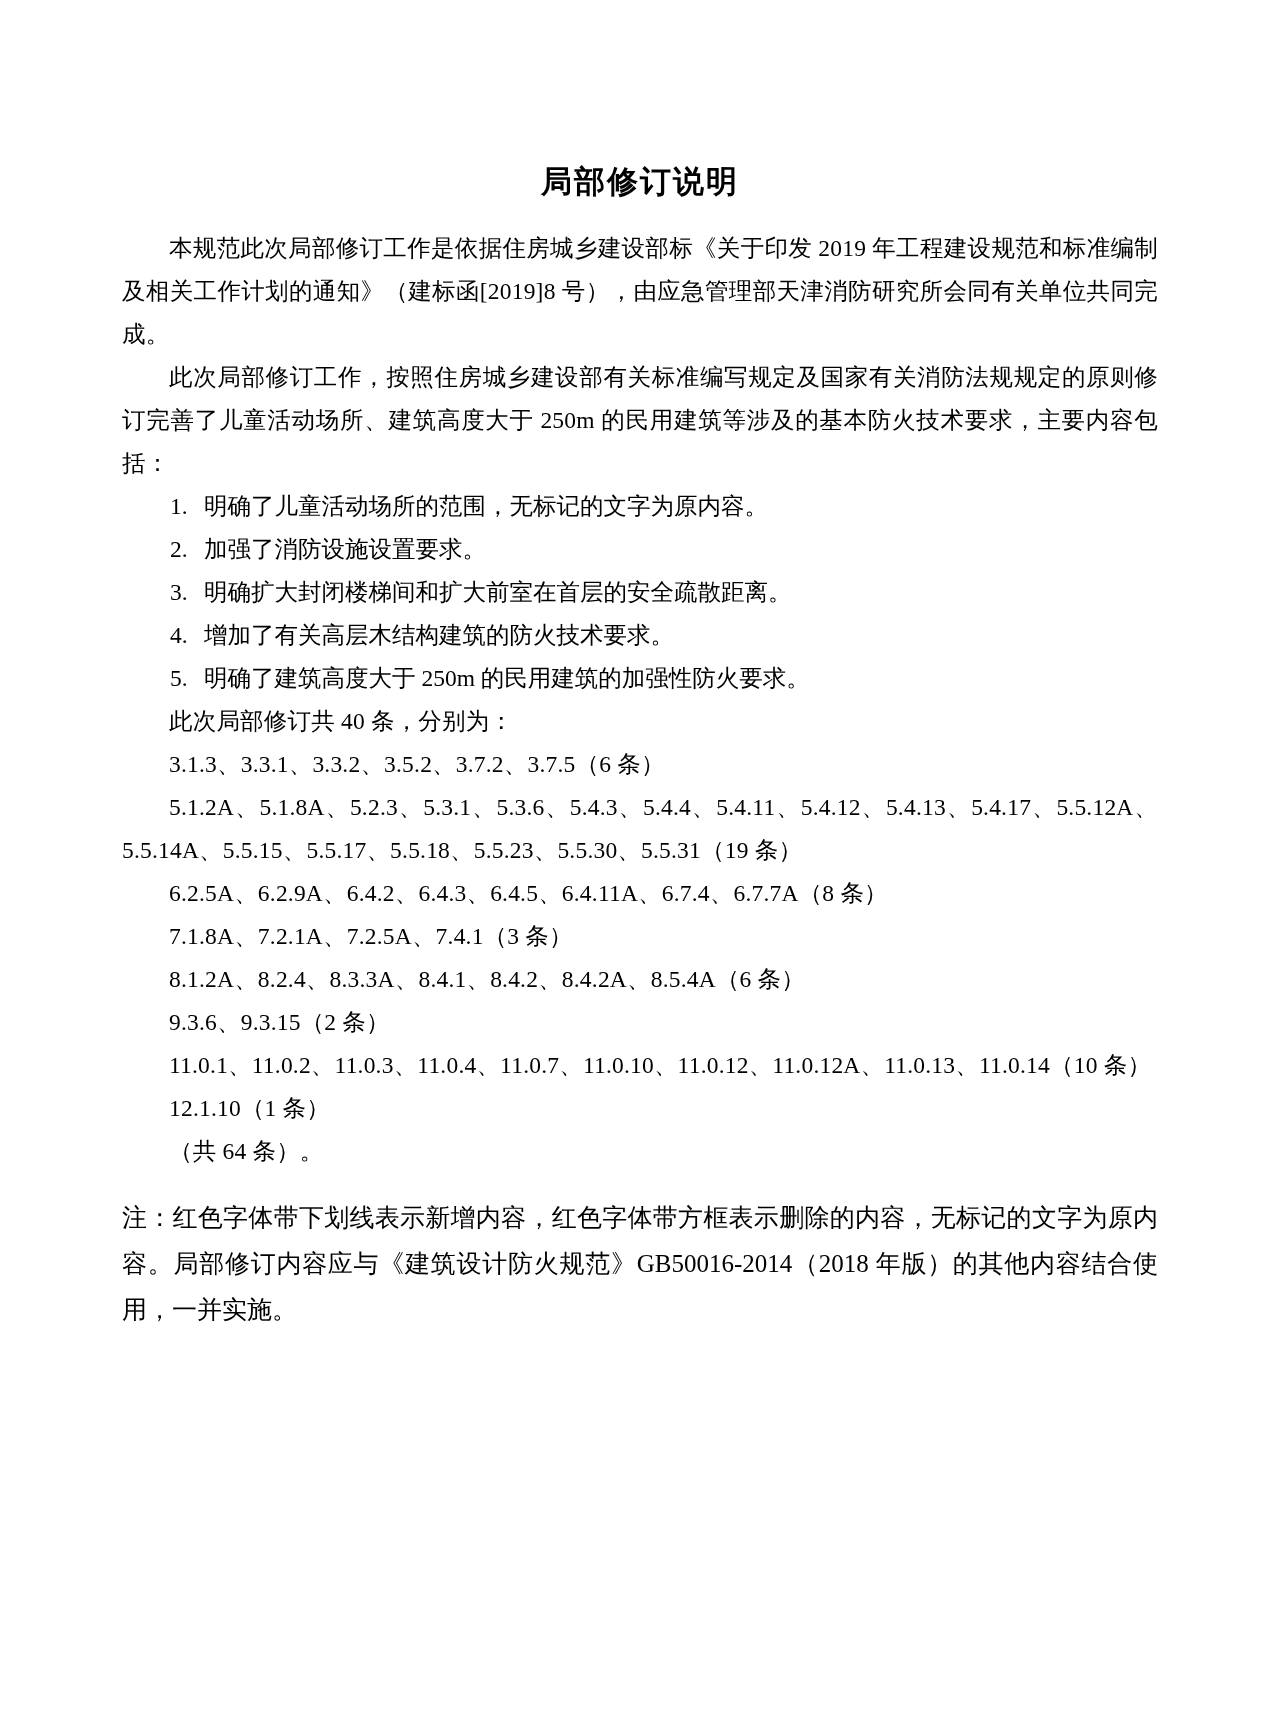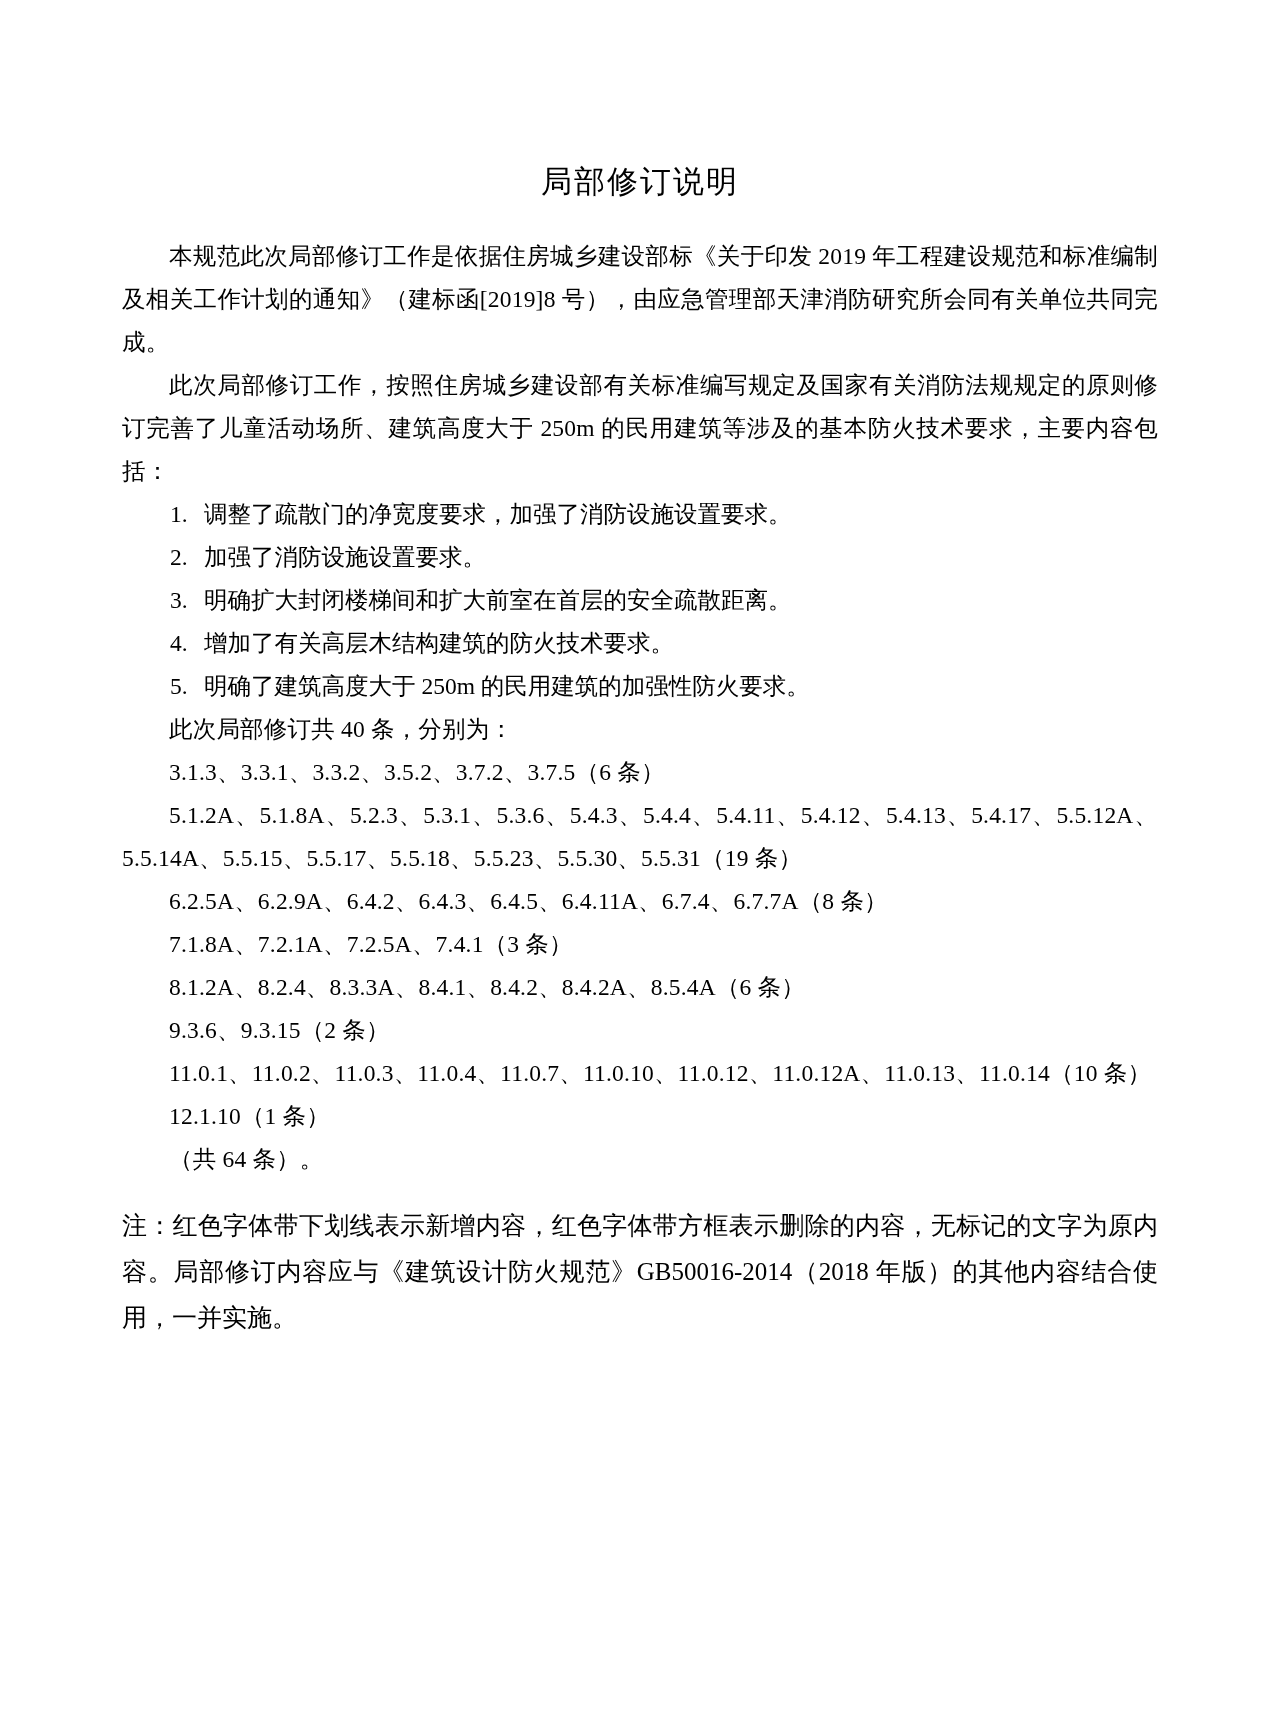--- a/index.html
+++ b/index.html
@@ -18,28 +18,28 @@
   .page {
     position: relative;
     width: 1280px;
     height: 1719px;
     box-sizing: border-box;
     padding: 0 122px;
   }
   .doc-title {
     text-align: center;
     font-size: 31px;
-    font-weight: normal;
+    font-weight: bold;
     letter-spacing: 2px;
     margin-top: 160px;
     margin-bottom: 0;
     line-height: 1.4;
   }
   .body-block {
-    margin-top: 32px;
+    margin-top: 24px;
   }
   p.para {
     font-size: 23.5px;
     line-height: 43px;
     margin: 0 0 0 0;
     text-align: justify;
     text-justify: inter-ideograph;
     letter-spacing: 0.2px;
   }
   p.indent {
@@ -79,21 +79,21 @@
   <h1 class="doc-title">局部修订说明</h1>
 
   <div class="body-block">
 
     <p class="para indent">本规范此次局部修订工作是依据住房城乡建设部标《关于印发 2019 年工程建设规范和标准编制及相关工作计划的通知》（建标函[2019]8 号），由应急管理部天津消防研究所会同有关单位共同完成。</p>
     <p class="para indent">此次局部修订工作，按照住房城乡建设部有关标准编写规定及国家有关消防法规规定的原则修订完善了儿童活动场所、建筑高度大于 250m 的民用建筑等涉及的基本防火技术要求，主要内容包括：</p>
 
     <ol class="num-list">
       <li>
         <span class="num">1.</span>
-        <span>调整了疏散门的净宽度要求，加强了消防设施设置要求。</span>
+        <span>明确了儿童活动场所的范围，无标记的文字为原内容。</span>
       </li>
       <li>
         <span class="num">2.</span>
         <span>加强了消防设施设置要求。</span>
       </li>
       <li>
         <span class="num">3.</span>
         <span>明确扩大封闭楼梯间和扩大前室在首层的安全疏散距离。</span>
       </li>
       <li>

